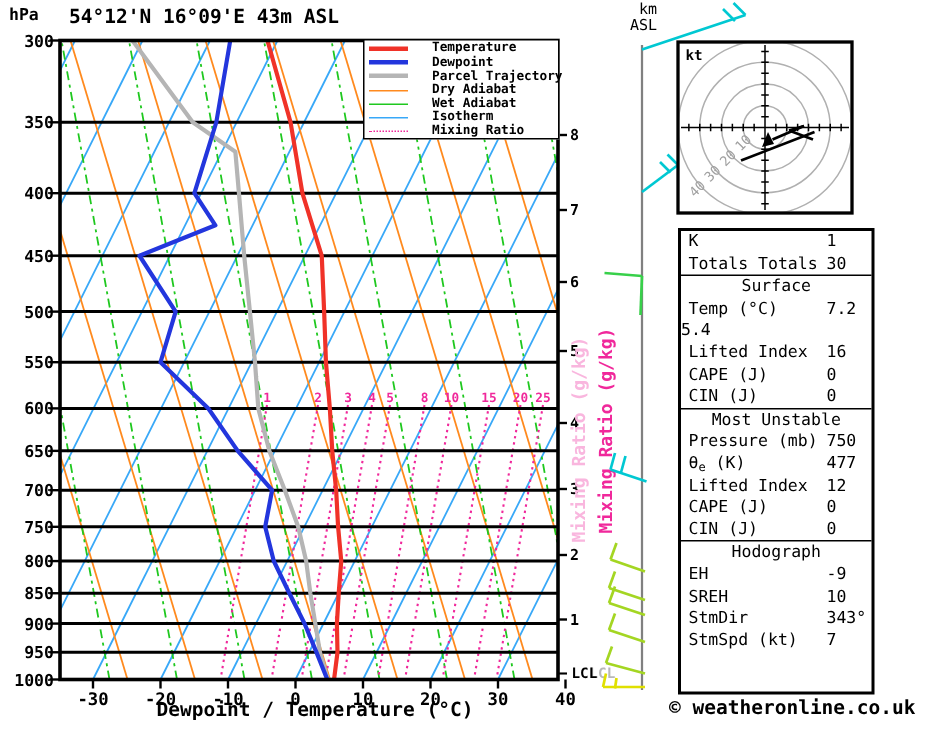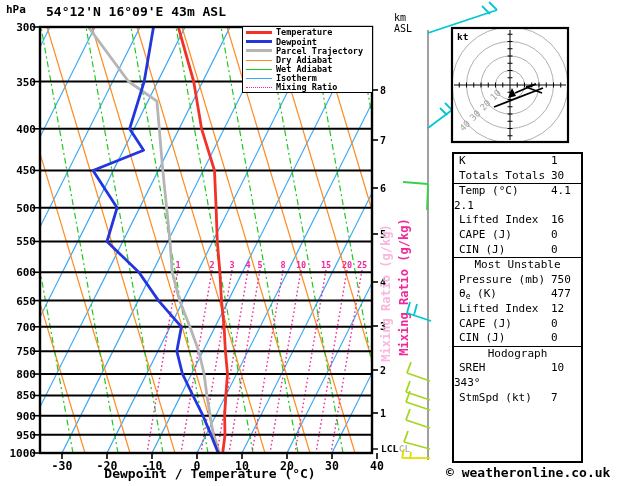--- a/index.html
+++ b/index.html
@@ -4,26 +4,26 @@
 <style>
   html,body{margin:0;padding:0;background:#fff;}
   #stage{position:relative;width:629px;height:486px;background:#fff;overflow:hidden;
          font-family:"DejaVu Sans Mono",monospace;color:#000;}
   #skewt-svg{position:absolute;left:0;top:0;z-index:1;font-family:"DejaVu Sans Mono",monospace;}
   .abs{position:absolute;z-index:2;}
   .hdr{font-weight:bold;font-size:13px;white-space:nowrap;letter-spacing:0px;}
   #hpa-label{left:6px;top:3px;font-size:11px;font-weight:bold;}
   #station-title{left:46px;top:4px;}
   #datetime-title{left:404px;top:4px;}
-  #kmasl{left:394px;top:12px;width:44px;text-align:left;font-size:10px;line-height:11px;font-weight:normal;}
+  #kmasl{left:394px;top:1px;width:44px;text-align:right;font-size:10px;line-height:11px;font-weight:normal;}
   #legend{left:242px;top:26px;width:131px;height:67px;background:#fff;border:1.8px solid #000;
           box-sizing:border-box;padding:1px 0 0 3px;z-index:3;}
   .legend-row{display:flex;align-items:center;height:9.2px;}
   .legend-swatch{width:26px;margin-right:4px;flex:0 0 26px;}
-  .legend-label{font-size:8.5px;font-weight:bold;white-space:nowrap;line-height:1;}
+  .legend-label{font-size:8.5px;font-weight:bold;white-space:nowrap;line-height:1;margin-left:12px;}
   #indices{left:452px;top:152px;width:131px;height:311px;border:2px solid #000;box-sizing:border-box;
            background:#fff;font-size:11px;z-index:3;}
   .tbl-section{box-sizing:border-box;}
   .tbl-section + .tbl-section{border-top:1.5px solid #000;}
   .tbl-line{height:14.6px;line-height:14.6px;display:flex;white-space:nowrap;}
   .tbl-head{justify-content:center;font-size:11px;}
   .tbl-label{padding-left:5px;width:92px;flex:0 0 92px;overflow:visible;}
   .tbl-value{flex:1;}
   sub{font-size:8px;vertical-align:-2px;}
   #xaxis-title{left:95px;top:466px;width:230px;text-align:center;font-size:13px;font-weight:bold;white-space:nowrap;}
@@ -353,26 +353,27 @@
         <div class="tbl-line">
           <span class="tbl-label">K</span>
           <span class="tbl-value">1</span>
         </div>
         <div class="tbl-line">
           <span class="tbl-label">Totals Totals</span>
           <span class="tbl-value">30</span>
         </div>
       </div>
       <div class="tbl-section">
+        <div class="tbl-line tbl-head">Surface</div>
         <div class="tbl-line">
           <span class="tbl-label">Temp (°C)</span>
-          <span class="tbl-value">4.1</span>
-        </div>
-        <div class="tbl-line">
-          <span class="tbl-value">2.1</span>
+          <span class="tbl-value">7.2</span>
+        </div>
+        <div class="tbl-line">
+          <span class="tbl-value">5.4</span>
         </div>
         <div class="tbl-line">
           <span class="tbl-label">Lifted Index</span>
           <span class="tbl-value">16</span>
         </div>
         <div class="tbl-line">
           <span class="tbl-label">CAPE (J)</span>
           <span class="tbl-value">0</span>
         </div>
         <div class="tbl-line">
@@ -399,24 +400,29 @@
           <span class="tbl-value">0</span>
         </div>
         <div class="tbl-line">
           <span class="tbl-label">CIN (J)</span>
           <span class="tbl-value">0</span>
         </div>
       </div>
       <div class="tbl-section">
         <div class="tbl-line tbl-head">Hodograph</div>
         <div class="tbl-line">
+          <span class="tbl-label">EH</span>
+          <span class="tbl-value">-9</span>
+        </div>
+        <div class="tbl-line">
           <span class="tbl-label">SREH</span>
           <span class="tbl-value">10</span>
         </div>
         <div class="tbl-line">
+          <span class="tbl-label">StmDir</span>
           <span class="tbl-value">343°</span>
         </div>
         <div class="tbl-line">
           <span class="tbl-label">StmSpd (kt)</span>
           <span class="tbl-value">7</span>
         </div>
       </div>
     </div>
 
   <div id="xaxis-title" class="abs">Dewpoint / Temperature (°C)</div>

